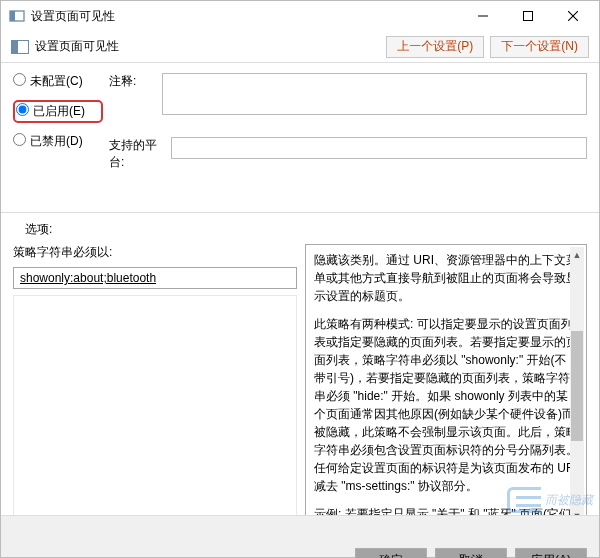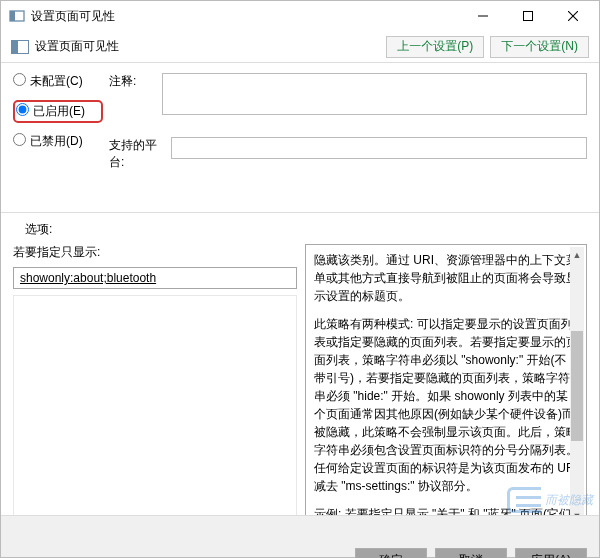--- a/index.html
+++ b/index.html
@@ -8,21 +8,21 @@
   .titlebar { height: 30px; display: flex; align-items: center; padding: 0 4px 0 8px; background: #fff; }
   .titlebar .icon { width: 16px; height: 16px; margin-right: 6px; display: flex; align-items: center; }
   .titlebar .title { flex: 1; color: #000; }
   .win-controls { display: flex; }
   .win-btn { width: 45px; height: 28px; display: flex; align-items: center; justify-content: center; cursor: pointer; }
   .win-btn svg { width: 10px; height: 10px; }
   .subheader { height: 32px; display: flex; align-items: center; padding: 0 10px; border-bottom: 1px solid #ddd; }
   .subheader .icon2 { width: 18px; height: 14px; border: 1px solid #6b8ca8; margin-right: 6px; display:flex; }
   .subheader .icon2 .bar { width:6px; background:#6b8ca8; }
   .subheader-buttons { margin-left: auto; display: flex; gap: 6px; }
-  .flat-btn { height: 22px; padding: 0 10px; border: 1px solid #c7c7c7; background: #f5f5f5; color: #15803d; cursor: default; display:flex; align-items:center; }
+  .flat-btn { height: 22px; padding: 0 10px; border: 1px solid #c7c7c7; background: #f5f5f5; color: #c2410c; cursor: default; display:flex; align-items:center; }
   .body-top { padding: 10px 12px 4px 12px; }
   .row { display: flex; align-items: flex-start; margin-bottom: 22px; justify-content: flex-end; }
   .radios { width: 90px; padding-top: 0px; }
   .radio-item { display: flex; align-items: flex-start; margin-bottom: 10px; cursor: pointer; }
   .radio-item input { margin: 0 4px 0 0; }
   .radio-highlight { border: 2px solid #d63636; padding: 1px 3px 1px 1px; border-radius: 5px; }
   .side { flex: 1; margin-left: 6px; }
   .label-inline { display:inline-block; width: 60px; color:#000; }
   .box { width: 100%; min-height: 42px; border: 1px solid #bbb; background:#fff; padding: 4px; }
   .box.sm { min-height: 22px; }
@@ -121,21 +121,21 @@
   </div>
 
   <div class="divider"></div>
 
   <div class="options-row">
     <div class="left"><span>选项:</span></div>
   </div>
 
   <div class="columns">
     <div class="col-left">
-      <div class="caption">若要指定只显示:</div>
+      <div class="caption">策略字符串必须以:</div>
       <input class="input-text" value="showonly:about;bluetooth" style="">
       <div class="col-left-bottom"></div>
     </div>
     <div class="col-right">
       <p>隐藏该类别。通过 URI、资源管理器中的上下文菜单或其他方式直接导航到被阻止的页面将会导致显示设置的标题页。</p>
       <p>此策略有两种模式: 可以指定要显示的设置页面列表或指定要隐藏的页面列表。若要指定要显示的页面列表，策略字符串必须以 "showonly:" 开始(不带引号)，若要指定要隐藏的页面列表，策略字符串必须 "hide:" 开始。如果 showonly 列表中的某个页面通常因其他原因(例如缺少某个硬件设备)而被隐藏，此策略不会强制显示该页面。此后，策略字符串必须包含设置页面标识符的分号分隔列表。任何给定设置页面的标识符是为该页面发布的 URI 减去 "ms-settings:" 协议部分。</p>
       <p>示例: 若要指定只显示 "关于" 和 "蓝牙" 页面(它们各自的 URI 为 ms-settings:about 和 ms-settings:bluetooth)而隐藏所有其他页面:</p>
 
       <div class="scroll-track">
         <span style="font-size:9px;color:#606060">▲</span>

